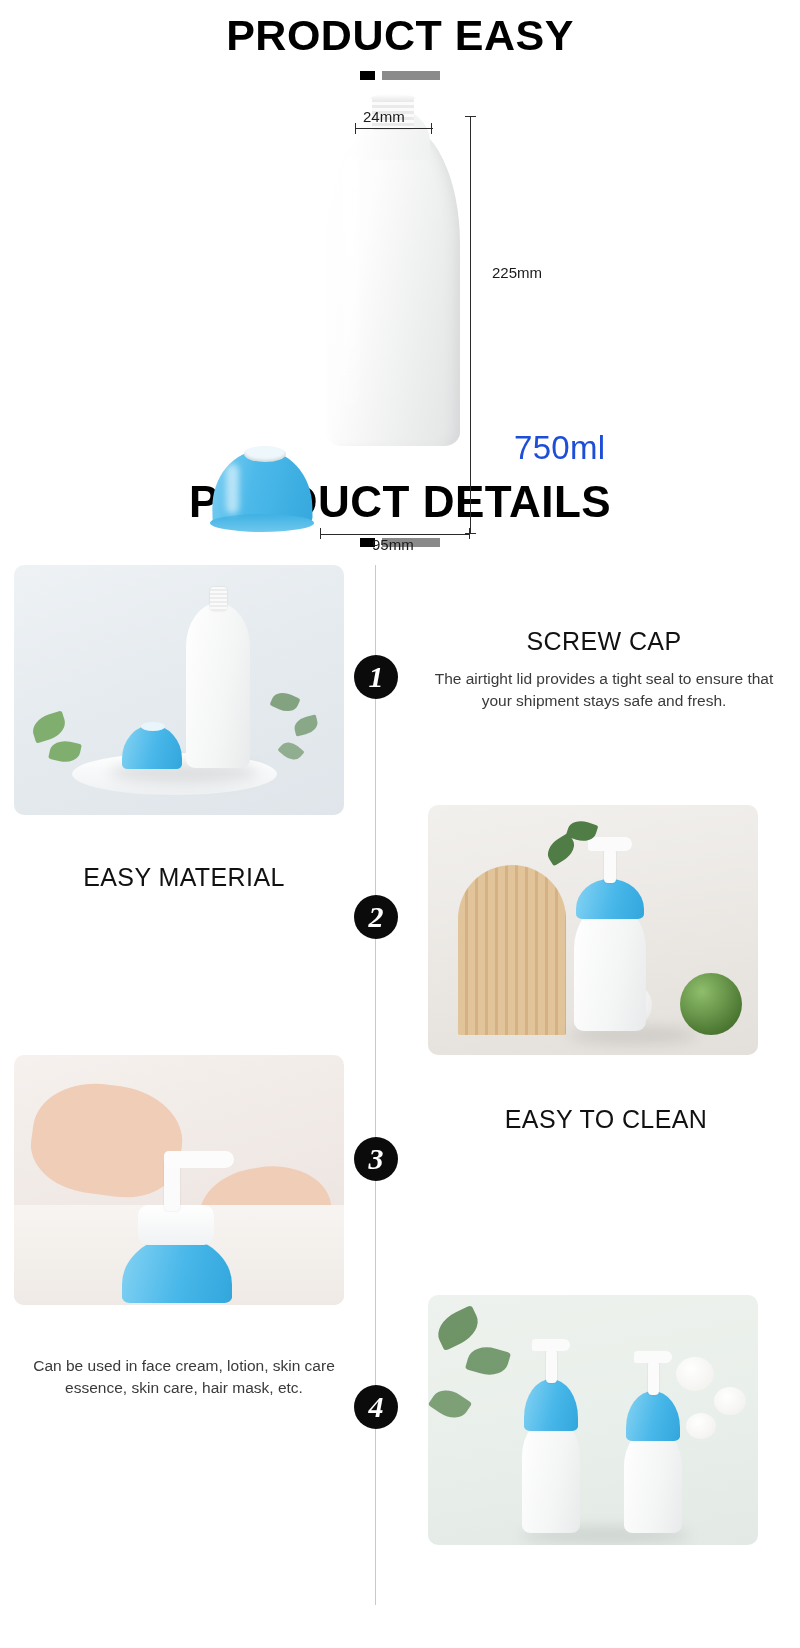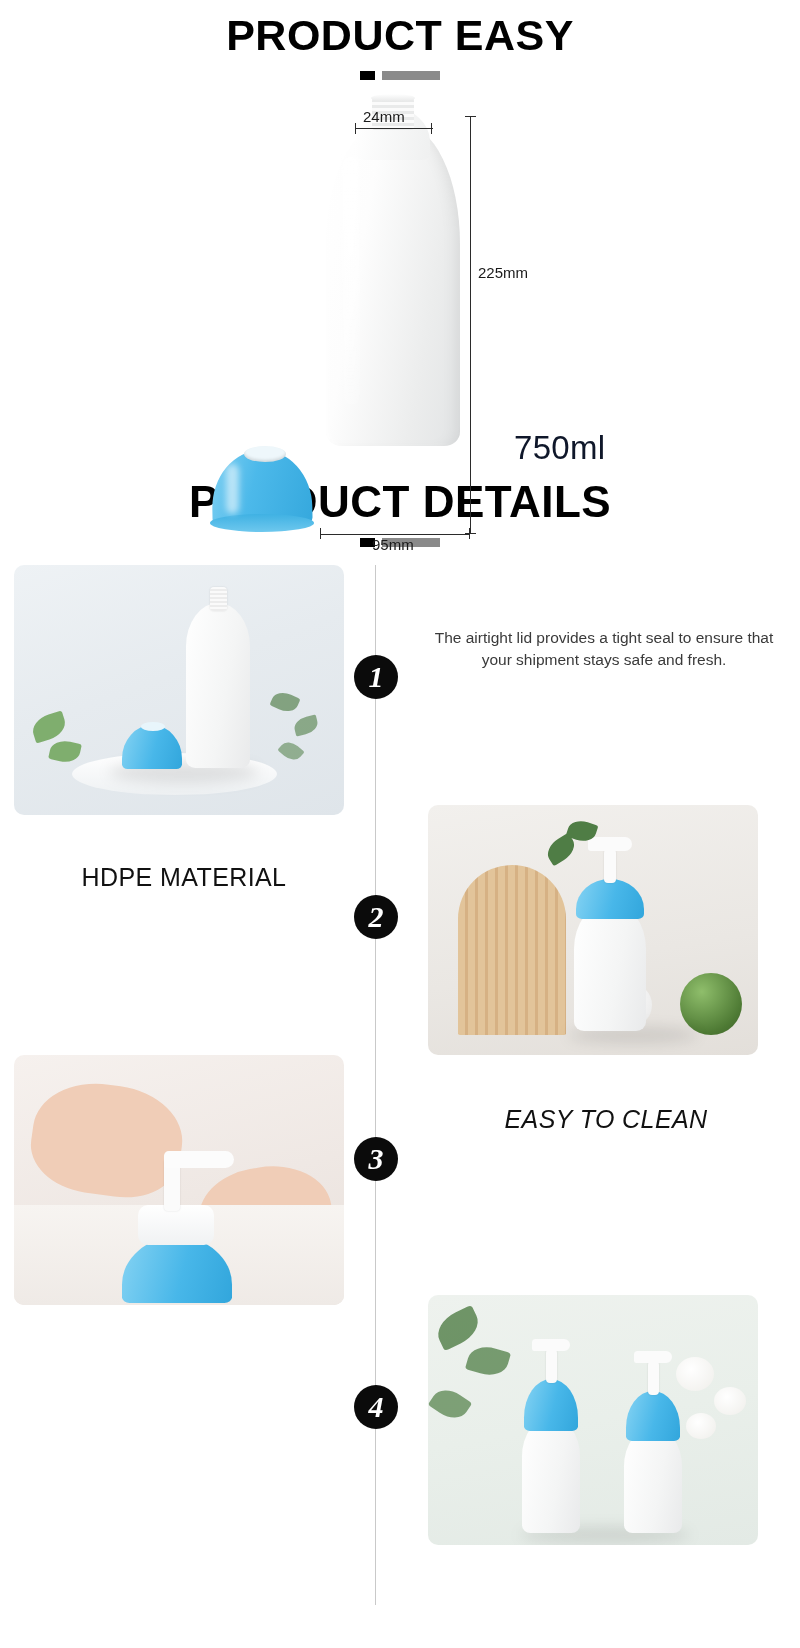--- a/index.html
+++ b/index.html
@@ -105,21 +105,21 @@
   .h-line { height: 1.4px; }
   .v-line { width: 1.4px; }
   .tick-v { width: 1.4px; height: 11px; background: #2b2b2b; position: absolute; }
   .tick-h { height: 1.4px; width: 11px; background: #2b2b2b; position: absolute; }
   .dim-label {
     position: absolute; font-size: 15px; color: #1a1a1a;
     font-family: "Liberation Sans", sans-serif; white-space: nowrap;
   }
   #vol-label {
     position: absolute; left: 514px; top: 343px;
-    font-size: 33px; color: #0f172a; letter-spacing: .3px;
+    font-size: 33px; color: #1d4ed8; letter-spacing: .3px;
   }
 
   
   #details {
     position: relative;
     width: 800px;
   }
   .divider-v {
     position: absolute; left: 375px; top: 0;
     width: 1px; background: #c9c9c9;
@@ -223,21 +223,21 @@
   <div class="cap-shine"></div>
 
   <div class="dim-line h-line" style="left:355px;top:42px;width:78px;"></div>
   <div class="tick-v" style="left:355px;top:37px;"></div>
   <div class="tick-v" style="left:431px;top:37px;"></div>
   <div class="dim-label" style="left:363px;top:22px;">24mm</div>
 
   <div class="dim-line v-line" style="left:470px;top:30px;height:418px;"></div>
   <div class="tick-h" style="left:465px;top:30px;"></div>
   <div class="tick-h" style="left:465px;top:447px;"></div>
-  <div class="dim-label" style="left:478px;top:178px;">225mm</div>
+  <div class="dim-label" style="left:492px;top:178px;">225mm</div>
 
   <div class="dim-line h-line" style="left:320px;top:448px;width:150px;"></div>
   <div class="tick-v" style="left:320px;top:442px;"></div>
   <div class="tick-v" style="left:469px;top:442px;"></div>
   <div class="dim-label" style="left:372px;top:450px;">95mm</div>
 
   <div id="vol-label">750ml</div>
 </div>
 
 <h1 id="title-details" class="section-title">PRODUCT DETAILS</h1>
@@ -264,20 +264,21 @@
     <div class="leaf" style="left:18px;top:150px;width:34px;height:24px;transform:rotate(-18deg);"></div>
     <div class="leaf" style="left:36px;top:176px;width:30px;height:21px;transform:rotate(12deg);"></div>
     <div class="leaf leaf-d" style="left:258px;top:128px;width:26px;height:18px;transform:rotate(24deg);opacity:.65;"></div>
     <div class="leaf leaf-d" style="left:280px;top:152px;width:24px;height:17px;transform:rotate(-14deg);opacity:.6;"></div>
     <div class="leaf leaf-d" style="left:266px;top:178px;width:22px;height:16px;transform:rotate(40deg);opacity:.55;"></div>
   </div>
 
   <div class="num-badge" style="left:354px;top:90px;">1</div>
 
   <div class="feature" style="left:420px;top:62px;width:368px;">
+    <h3>SCREW CAP</h3>
     <p style="white-space:pre-line;">The airtight lid provides a tight seal to ensure that
 your shipment stays safe and fresh.</p>
   </div>
 
   <div class="photo" style="left:428px;top:240px;width:330px;height:250px;">
     <div class="scene sc2"></div>
     <div class="arch" style="left:30px;top:60px;width:108px;height:170px;"></div>
     <div class="ball-white" style="left:180px;top:178px;width:44px;height:44px;"></div>
     <div class="ball-green" style="left:252px;top:168px;width:62px;height:62px;"></div>
     <div class="shadow-soft" style="left:140px;top:222px;width:130px;height:16px;"></div>
@@ -286,40 +287,40 @@
          border-radius:34px 34px 6px 6px / 30px 30px 5px 5px;"></div>
     <div class="p-pump-stem" style="left:176px;top:44px;width:12px;height:34px;"></div>
     <div style="position:absolute;left:160px;top:32px;width:44px;height:14px;border-radius:8px 14px 14px 6px;background:#fbfbfb;"></div>
     <div class="leaf leaf-d" style="left:118px;top:34px;width:30px;height:21px;transform:rotate(-32deg);"></div>
     <div class="leaf leaf-d" style="left:140px;top:16px;width:28px;height:20px;transform:rotate(18deg);"></div>
   </div>
 
   <div class="num-badge" style="left:354px;top:330px;">2</div>
 
   <div class="feature" style="left:8px;top:298px;width:352px;">
-    <h3>HDPE MATERIAL</h3>
+    <h3>EASY MATERIAL</h3>
   </div>
 
   <div class="photo" style="left:14px;top:490px;width:330px;height:250px;">
     <div class="scene sc3"></div>
     <div class="hand" style="left:18px;top:30px;width:150px;height:110px;transform:rotate(8deg);"></div>
     <div class="hand" style="left:186px;top:112px;width:132px;height:96px;
          border-radius:44% 50% 46% 46%;transform:rotate(-10deg);"></div>
     <div style="position:absolute;left:0;top:150px;width:330px;height:100px;background:linear-gradient(#f7f4f1,#efeae6);"></div>
     <div class="p-cap-blue" style="left:108px;top:182px;width:110px;height:66px;
          border-radius:58px 58px 8px 8px / 50px 50px 6px 6px;"></div>
     <div style="position:absolute;left:124px;top:150px;width:76px;height:40px;border-radius:10px;
          background:linear-gradient(#ffffff,#f0f2f3);"></div>
     <div class="p-pump-stem" style="left:150px;top:104px;width:16px;height:52px;"></div>
     <div style="position:absolute;left:150px;top:96px;width:70px;height:17px;border-radius:9px 16px 16px 6px;background:#fcfcfc;"></div>
   </div>
 
   <div class="num-badge" style="left:354px;top:572px;">3</div>
 
-  <div class="feature" style="left:420px;top:540px;width:372px;font-style:italic;">
+  <div class="feature" style="left:420px;top:540px;width:372px;">
     <h3>EASY TO CLEAN</h3>
   </div>
 
   <div class="photo" style="left:428px;top:730px;width:330px;height:250px;">
     <div class="scene sc4"></div>
     <div class="leaf leaf-d" style="left:8px;top:18px;width:44px;height:30px;transform:rotate(-26deg);opacity:.8;"></div>
     <div class="leaf leaf-d" style="left:40px;top:52px;width:40px;height:28px;transform:rotate(16deg);opacity:.75;"></div>
     <div class="leaf leaf-d" style="left:4px;top:96px;width:36px;height:26px;transform:rotate(34deg);opacity:.7;"></div>
     <div class="flower" style="left:248px;top:62px;width:38px;height:34px;"></div>
     <div class="flower" style="left:286px;top:92px;width:32px;height:28px;"></div>
@@ -335,15 +336,16 @@
     <div class="p-bottle" style="left:196px;top:132px;width:58px;height:106px;"></div>
     <div class="p-cap-blue" style="left:198px;top:96px;width:54px;height:50px;
          border-radius:28px 28px 6px 6px / 38px 38px 5px 5px;"></div>
     <div class="p-pump-stem" style="left:220px;top:66px;width:11px;height:34px;"></div>
     <div style="position:absolute;left:206px;top:56px;width:38px;height:12px;border-radius:7px 12px 12px 5px;background:#fbfbfb;"></div>
   </div>
 
   <div class="num-badge" style="left:354px;top:820px;">4</div>
 
   <div class="feature" style="left:8px;top:790px;width:352px;">
+    <p>Can be used in face cream, lotion, skin care essence, skin care, hair mask, etc.</p>
   </div>
 
 </div>
 
 </body></html>

